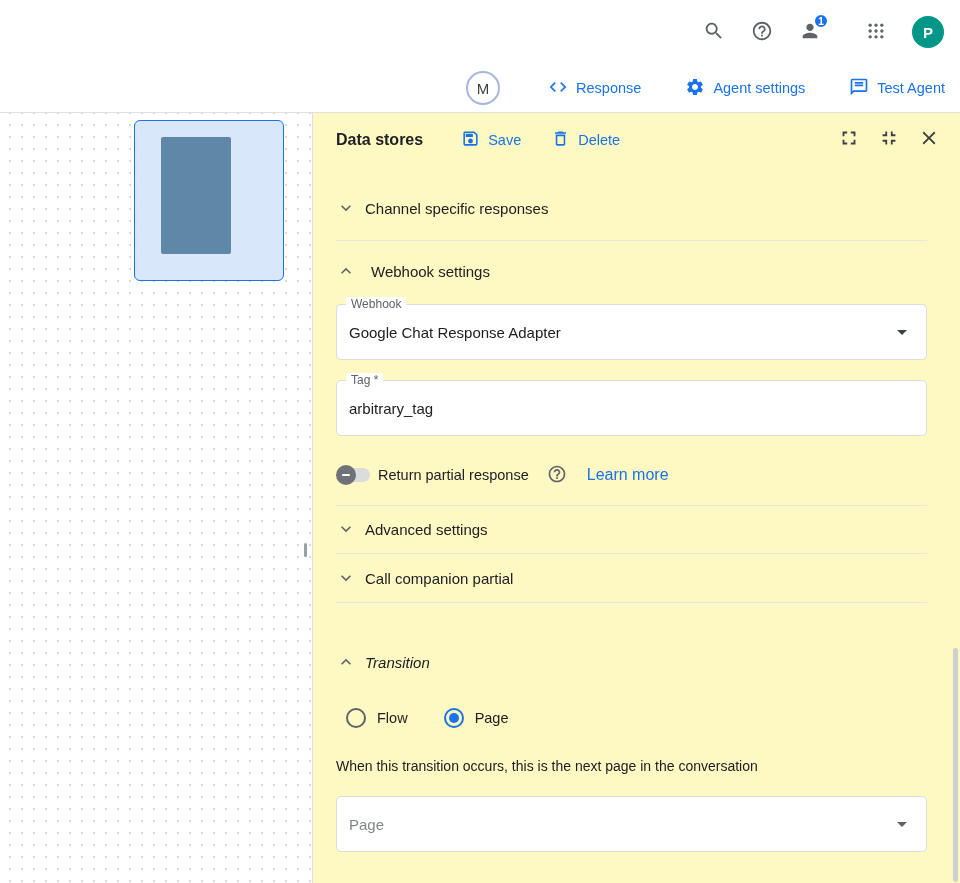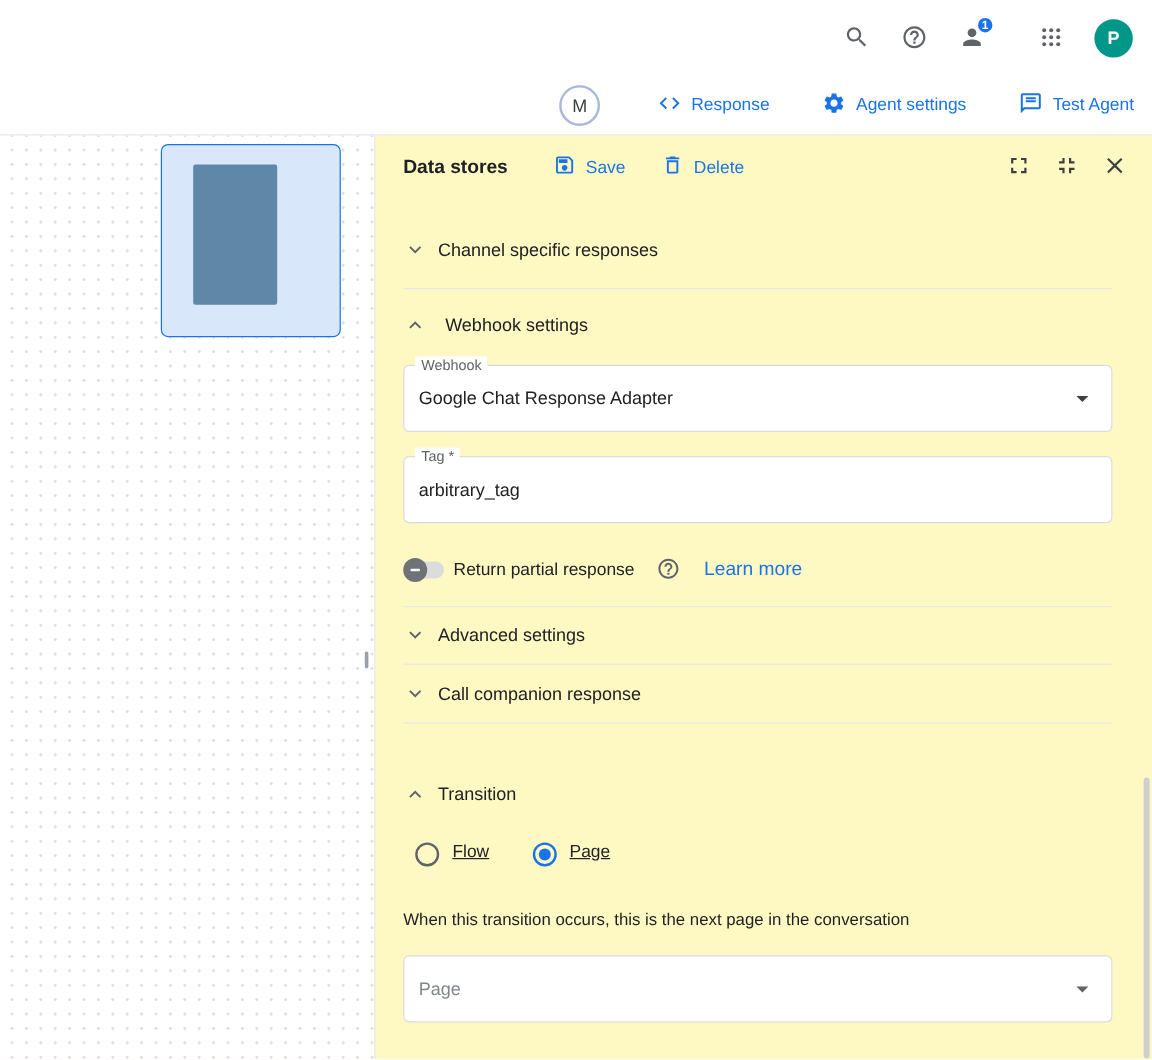--- a/index.html
+++ b/index.html
@@ -69,21 +69,21 @@
   .row-help { margin-left:18px; color:#5f6368; display:flex; cursor:pointer; background:none; border:none; padding:0; }
   .link { color:#1a73e8; font-size:16px; background:none; border:none; cursor:pointer; font-family:inherit; margin-left:20px; }
 
   .field { position:relative; height:56px; border:1px solid #dadce0; border-radius:5px; flex-shrink:0;
     display:flex; align-items:center; padding:0 12px; cursor:pointer; background:#fff; }
   .field-label { position:absolute; top:-8px; left:9px; background:#fff; padding:0 5px; font-size:12px; color:#5f6368; white-space:nowrap; }
   .field-value { font-size:15px; color:#202124; }
   .placeholder { color:#80868b; }
   .field-caret { margin-left:auto; color:#3c4043; display:flex; }
 
-  .radio-row { display:flex; align-items:flex-start; height:32px; flex-shrink:0; padding-left:10px;text-decoration:underline; }
+  .radio-row { display:flex; align-items:center; height:32px; flex-shrink:0; padding-left:10px; }
   .radio { width:20px; height:20px; border-radius:50%; border:2px solid #5f6368; position:relative; cursor:pointer; flex-shrink:0; }
   .radio.sel { border-color:#1a73e8; }
   .radio.sel::after { content:""; position:absolute; inset:3px; border-radius:50%; background:#1a73e8; }
   .radio-label { font-size:14.5px; margin-left:11px; margin-right:36px; }
 
   .help-text { font-size:14px; color:#202124; flex-shrink:0; }
 
   .scroll-thumb { position:absolute; right:2px; top:535px; width:5px; height:234px; background:#cfcfcf; border-radius:3px; }
 
   .ic { display:block; }
@@ -282,25 +282,25 @@
           <span class="sec-label">Advanced settings</span>
         </div>
         <div class="divider" style="margin-top:8px;"></div>
 
         <div class="sec-row" style="margin-top:8px;">
           <span class="chev">
             <svg width="20" height="20" viewBox="0 0 24 24" fill="currentColor">
                 <path d="M7.41 8.59L12 13.17l4.59-4.58L18 10l-6 6-6-6 1.41-1.41z"></path>
               </svg>
           </span>
-          <span class="sec-label">Call companion response</span>
+          <span class="sec-label">Call companion partial</span>
         </div>
         <div class="divider" style="margin-top:8px;"></div>
 
-        <div class="sec-row" style="margin-top:43px;">
+        <div class="sec-row" style="margin-top:43px;font-style:italic;">
           <span class="chev">
             <svg width="20" height="20" viewBox="0 0 24 24" fill="currentColor">
                 <path d="M12 8l-6 6 1.41 1.41L12 10.83l4.59 4.58L18 14l-6-6z"></path>
               </svg>
           </span>
           <span class="sec-label">Transition</span>
         </div>
 
         <div class="radio-row" style="margin-top:24px;">
           <span class="radio"></span>

